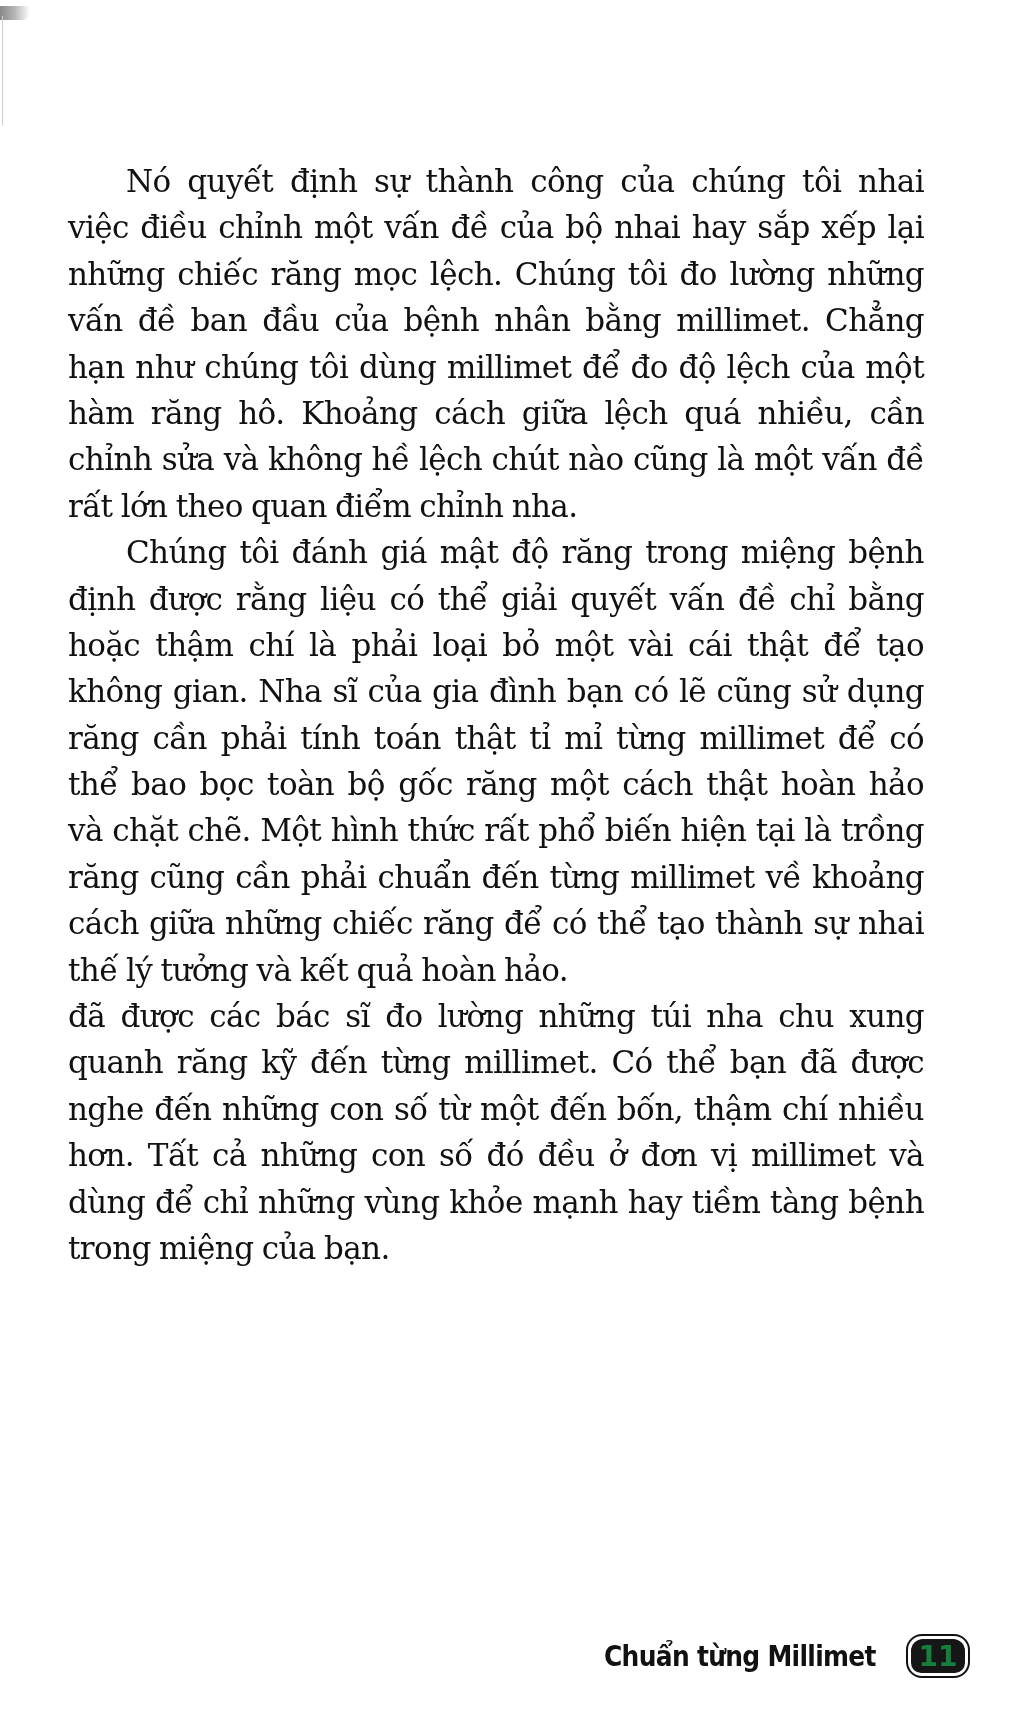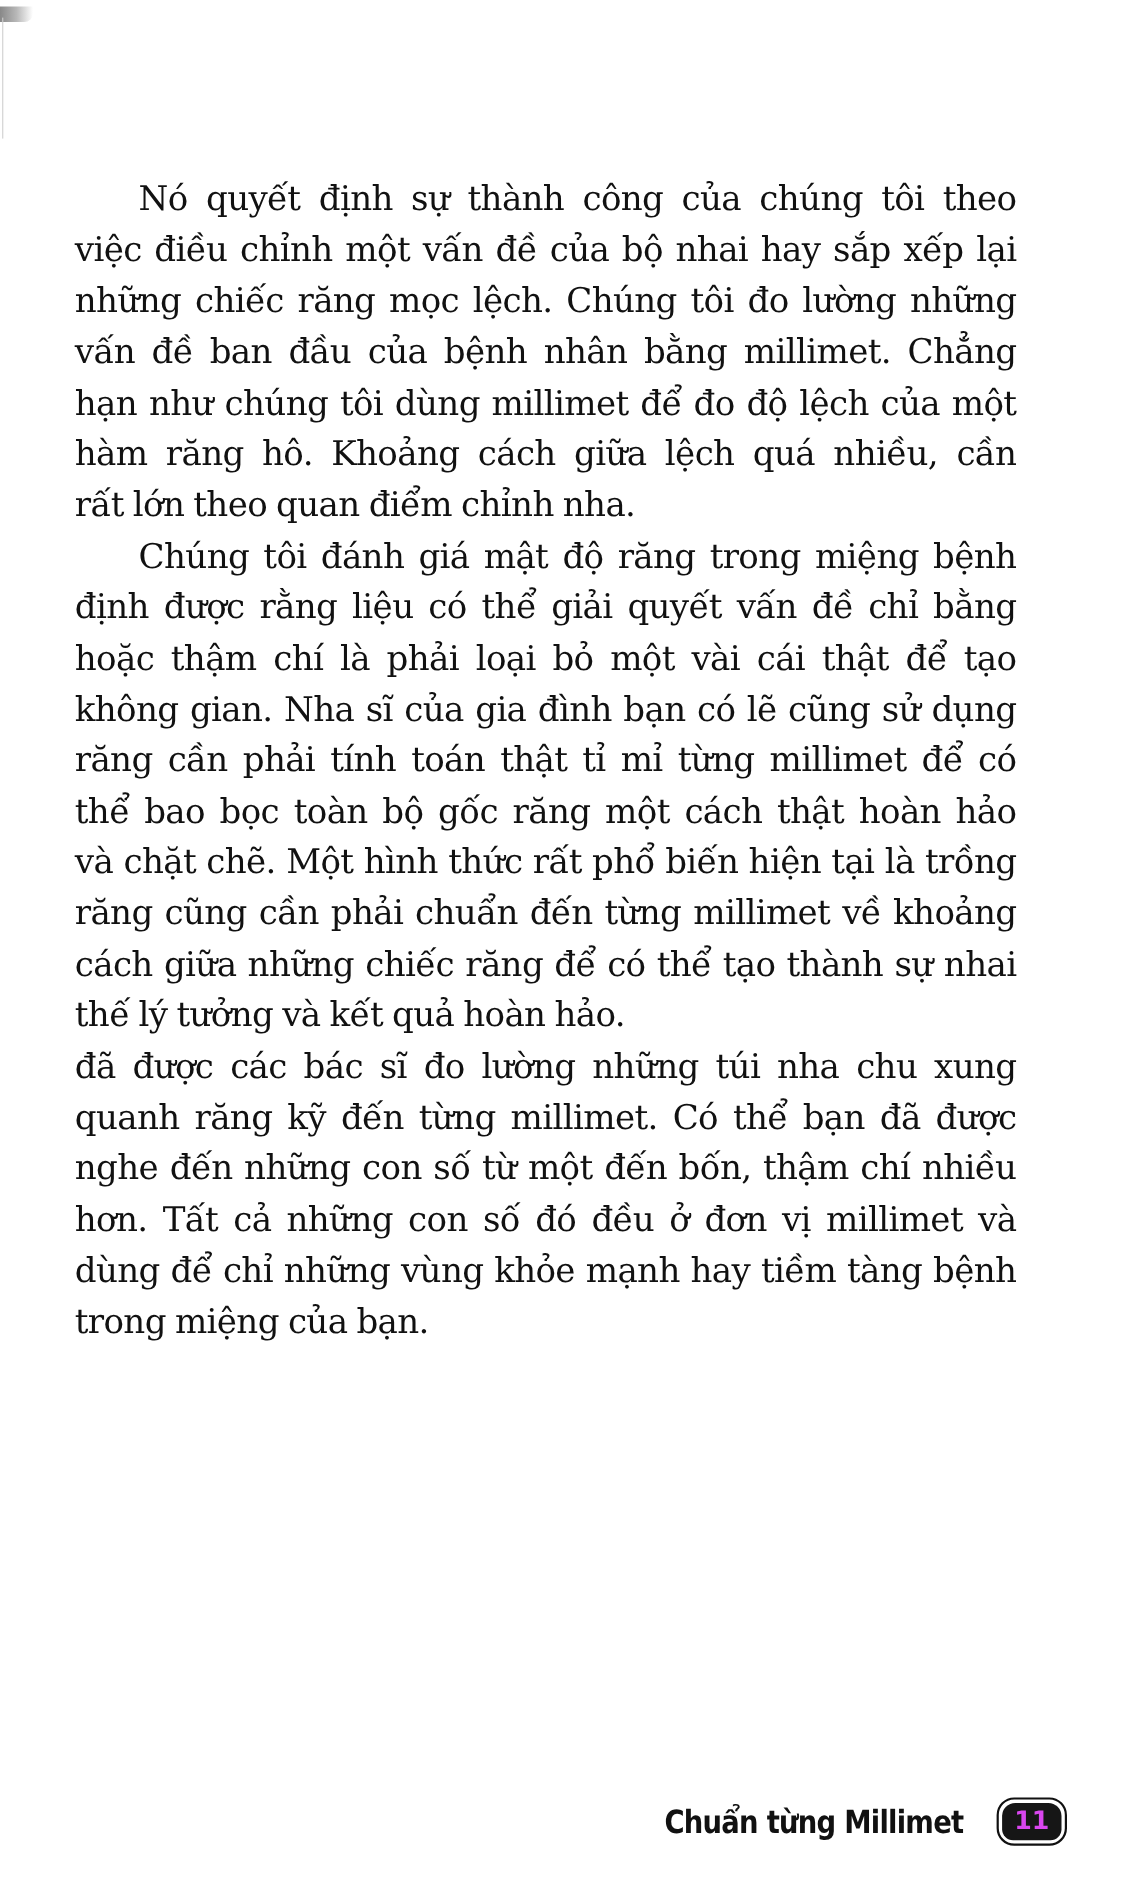--- a/index.html
+++ b/index.html
@@ -87,40 +87,41 @@
       padding: 3px;
     }
     .page-badge-inner {
       width: 100%;
       height: 100%;
       background: #161616;
       border-radius: 12px 12px 10px 10px;
       display: flex;
       align-items: center;
       justify-content: center;
-      color: #d946ef;
+      color: #15803d;
       font-family: "DejaVu Sans", "Liberation Sans", sans-serif;
       font-weight: bold;
-      font-size: 23px;
+      font-size: 28px;
     }
   </style>
 </head>
 <body>
 
 <div class="corner-mark"></div>
 <div class="edge-line"></div>
 
 <main class="page-body">
   <section>
-    <span class="line indent">Nó quyết định sự thành công của chúng tôi theo</span>
+    <span class="line indent">Nó quyết định sự thành công của chúng tôi nhai</span>
     <span class="line">việc điều chỉnh một vấn đề của bộ nhai hay sắp xếp lại</span>
     <span class="line">những chiếc răng mọc lệch. Chúng tôi đo lường những</span>
     <span class="line">vấn đề ban đầu của bệnh nhân bằng millimet. Chẳng</span>
     <span class="line">hạn như chúng tôi dùng millimet để đo độ lệch của một</span>
     <span class="line">hàm răng hô. Khoảng cách giữa lệch quá nhiều, cần</span>
+    <span class="line">chỉnh sửa và không hề lệch chút nào cũng là một vấn đề</span>
     <span class="line last">rất lớn theo quan điểm chỉnh nha.</span>
   </section>
 
   <section>
     <span class="line indent">Chúng tôi đánh giá mật độ răng trong miệng bệnh</span>
     <span class="line">định được rằng liệu có thể giải quyết vấn đề chỉ bằng</span>
     <span class="line">hoặc thậm chí là phải loại bỏ một vài cái thật để tạo</span>
     <span class="line">không gian. Nha sĩ của gia đình bạn có lẽ cũng sử dụng</span>
     <span class="line">răng cần phải tính toán thật tỉ mỉ từng millimet để có</span>
     <span class="line">thể bao bọc toàn bộ gốc răng một cách thật hoàn hảo</span>

